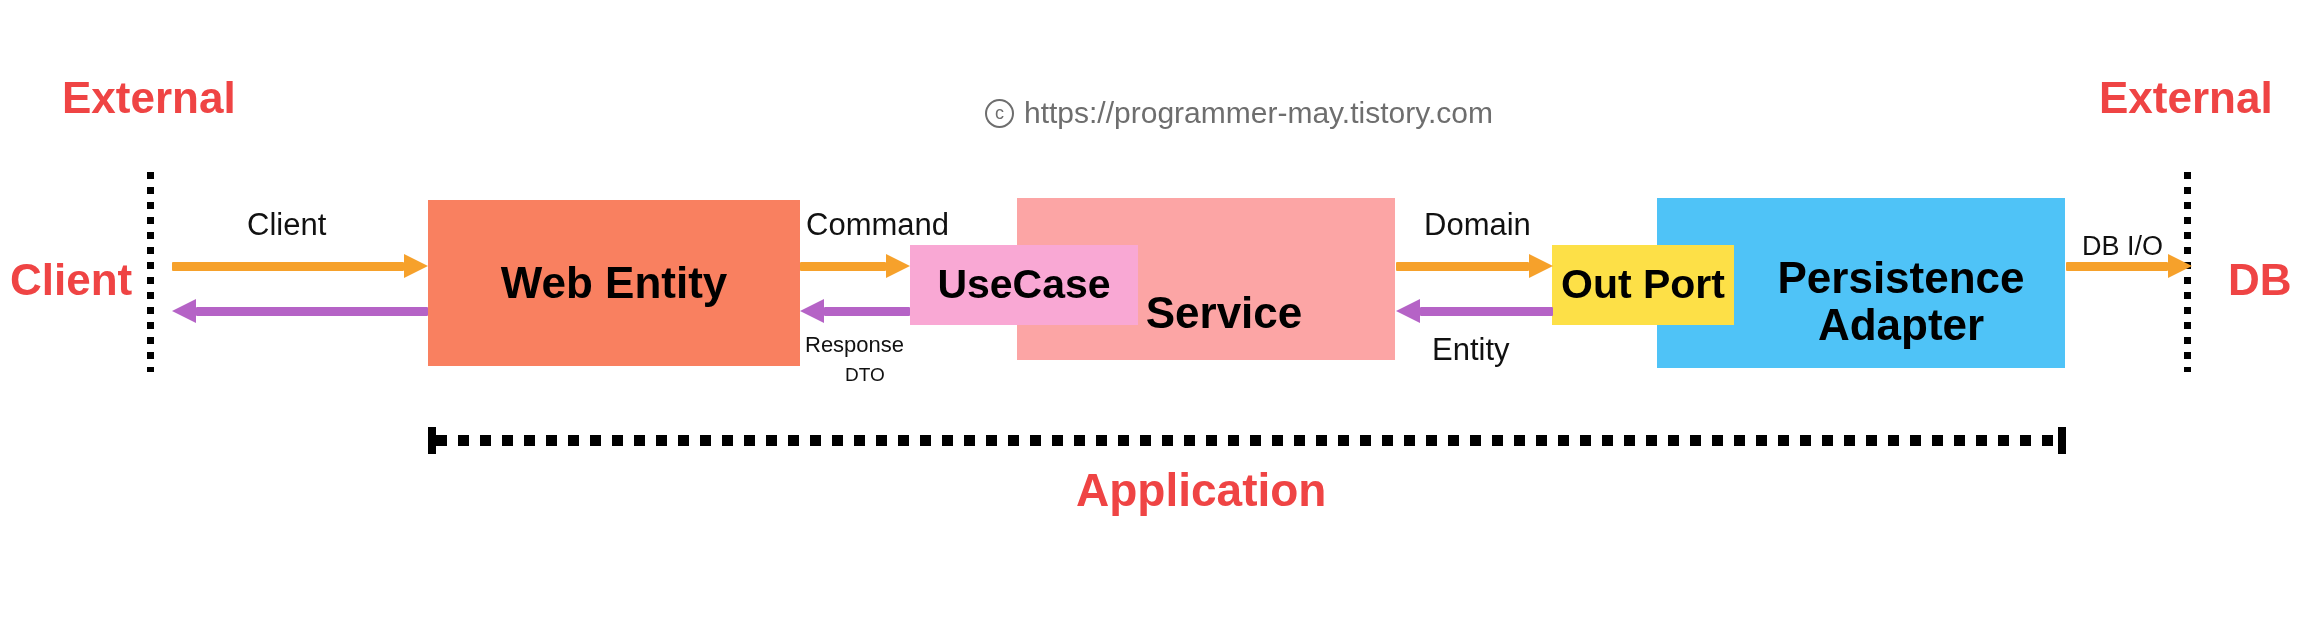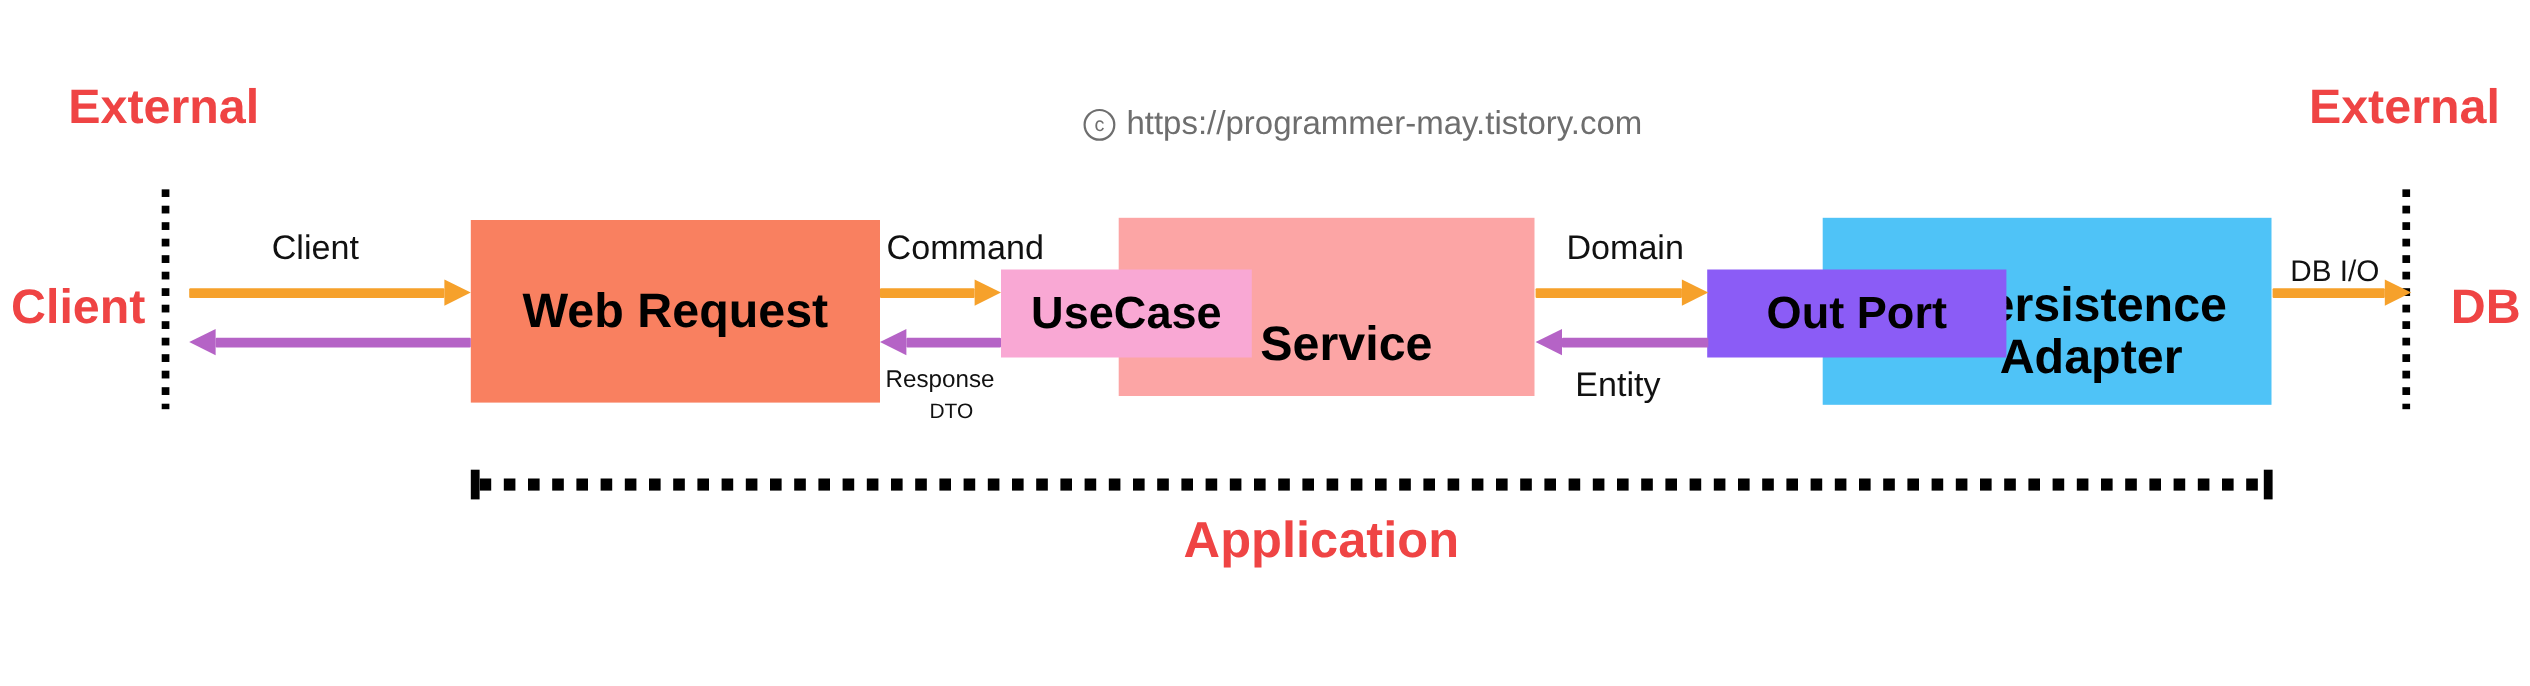--- a/index.html
+++ b/index.html
@@ -48,38 +48,38 @@
 
   <div class="hdr" style="left:62px;top:73px;font-size:44px;">External</div>
   <div class="vdot" style="left:147px;top:172px;height:200px;"></div>
   <div class="hdr" style="left:10px;top:255px;font-size:44px;">Client</div>
 
   <div class="hdr" style="left:2099px;top:73px;font-size:44px;">External</div>
   <div class="vdot" style="left:2184px;top:172px;height:200px;"></div>
   <div class="hdr" style="left:2228px;top:255px;font-size:44px;">DB</div>
 
   <div class="box" style="left:428px;top:200px;width:372px;height:166px;background:#F98060;font-size:44px;">
-    <span>Web Request</span>
+    <span>Web Entity</span>
   </div>
 
   <div class="box" style="left:1017px;top:198px;width:378px;height:162px;background:#fca5a5;font-size:44px;">
     <span style="transform:translate(18px,34px);">Service</span>
   </div>
 
   <div class="box" style="left:910px;top:245px;width:228px;height:80px;background:#f9a8d4;font-size:41px;">
     <span>UseCase</span>
   </div>
 
   <div class="box" style="left:1657px;top:198px;width:408px;height:170px;background:#4FC3F7;font-size:44px;
                           flex-direction:column;justify-content:center;">
     <span style="transform:translate(40px,8px);white-space:pre-line;line-height:1.05;margin-top:21px;">Persistence
 Adapter</span>
   </div>
 
-  <div class="box" style="left:1552px;top:245px;width:272px;height:80px;background:#8b5cf6;font-size:41px;">
+  <div class="box" style="left:1552px;top:245px;width:182px;height:80px;background:#fde047;font-size:41px;">
     <span>Out Port</span>
   </div>
 
   <div class="arrow right" style="left:172px;top:262px;width:256px;">
     <div class="shaft" style="left:0;width:232px;background:#F6A12B;"></div>
     <div class="head" style="left:232px;border-left-color:#F6A12B;"></div>
   </div>
   <div class="lbl" style="left:247px;top:207px;font-size:31px;">Client</div>
 
   <div class="arrow right" style="left:800px;top:262px;width:110px;">

